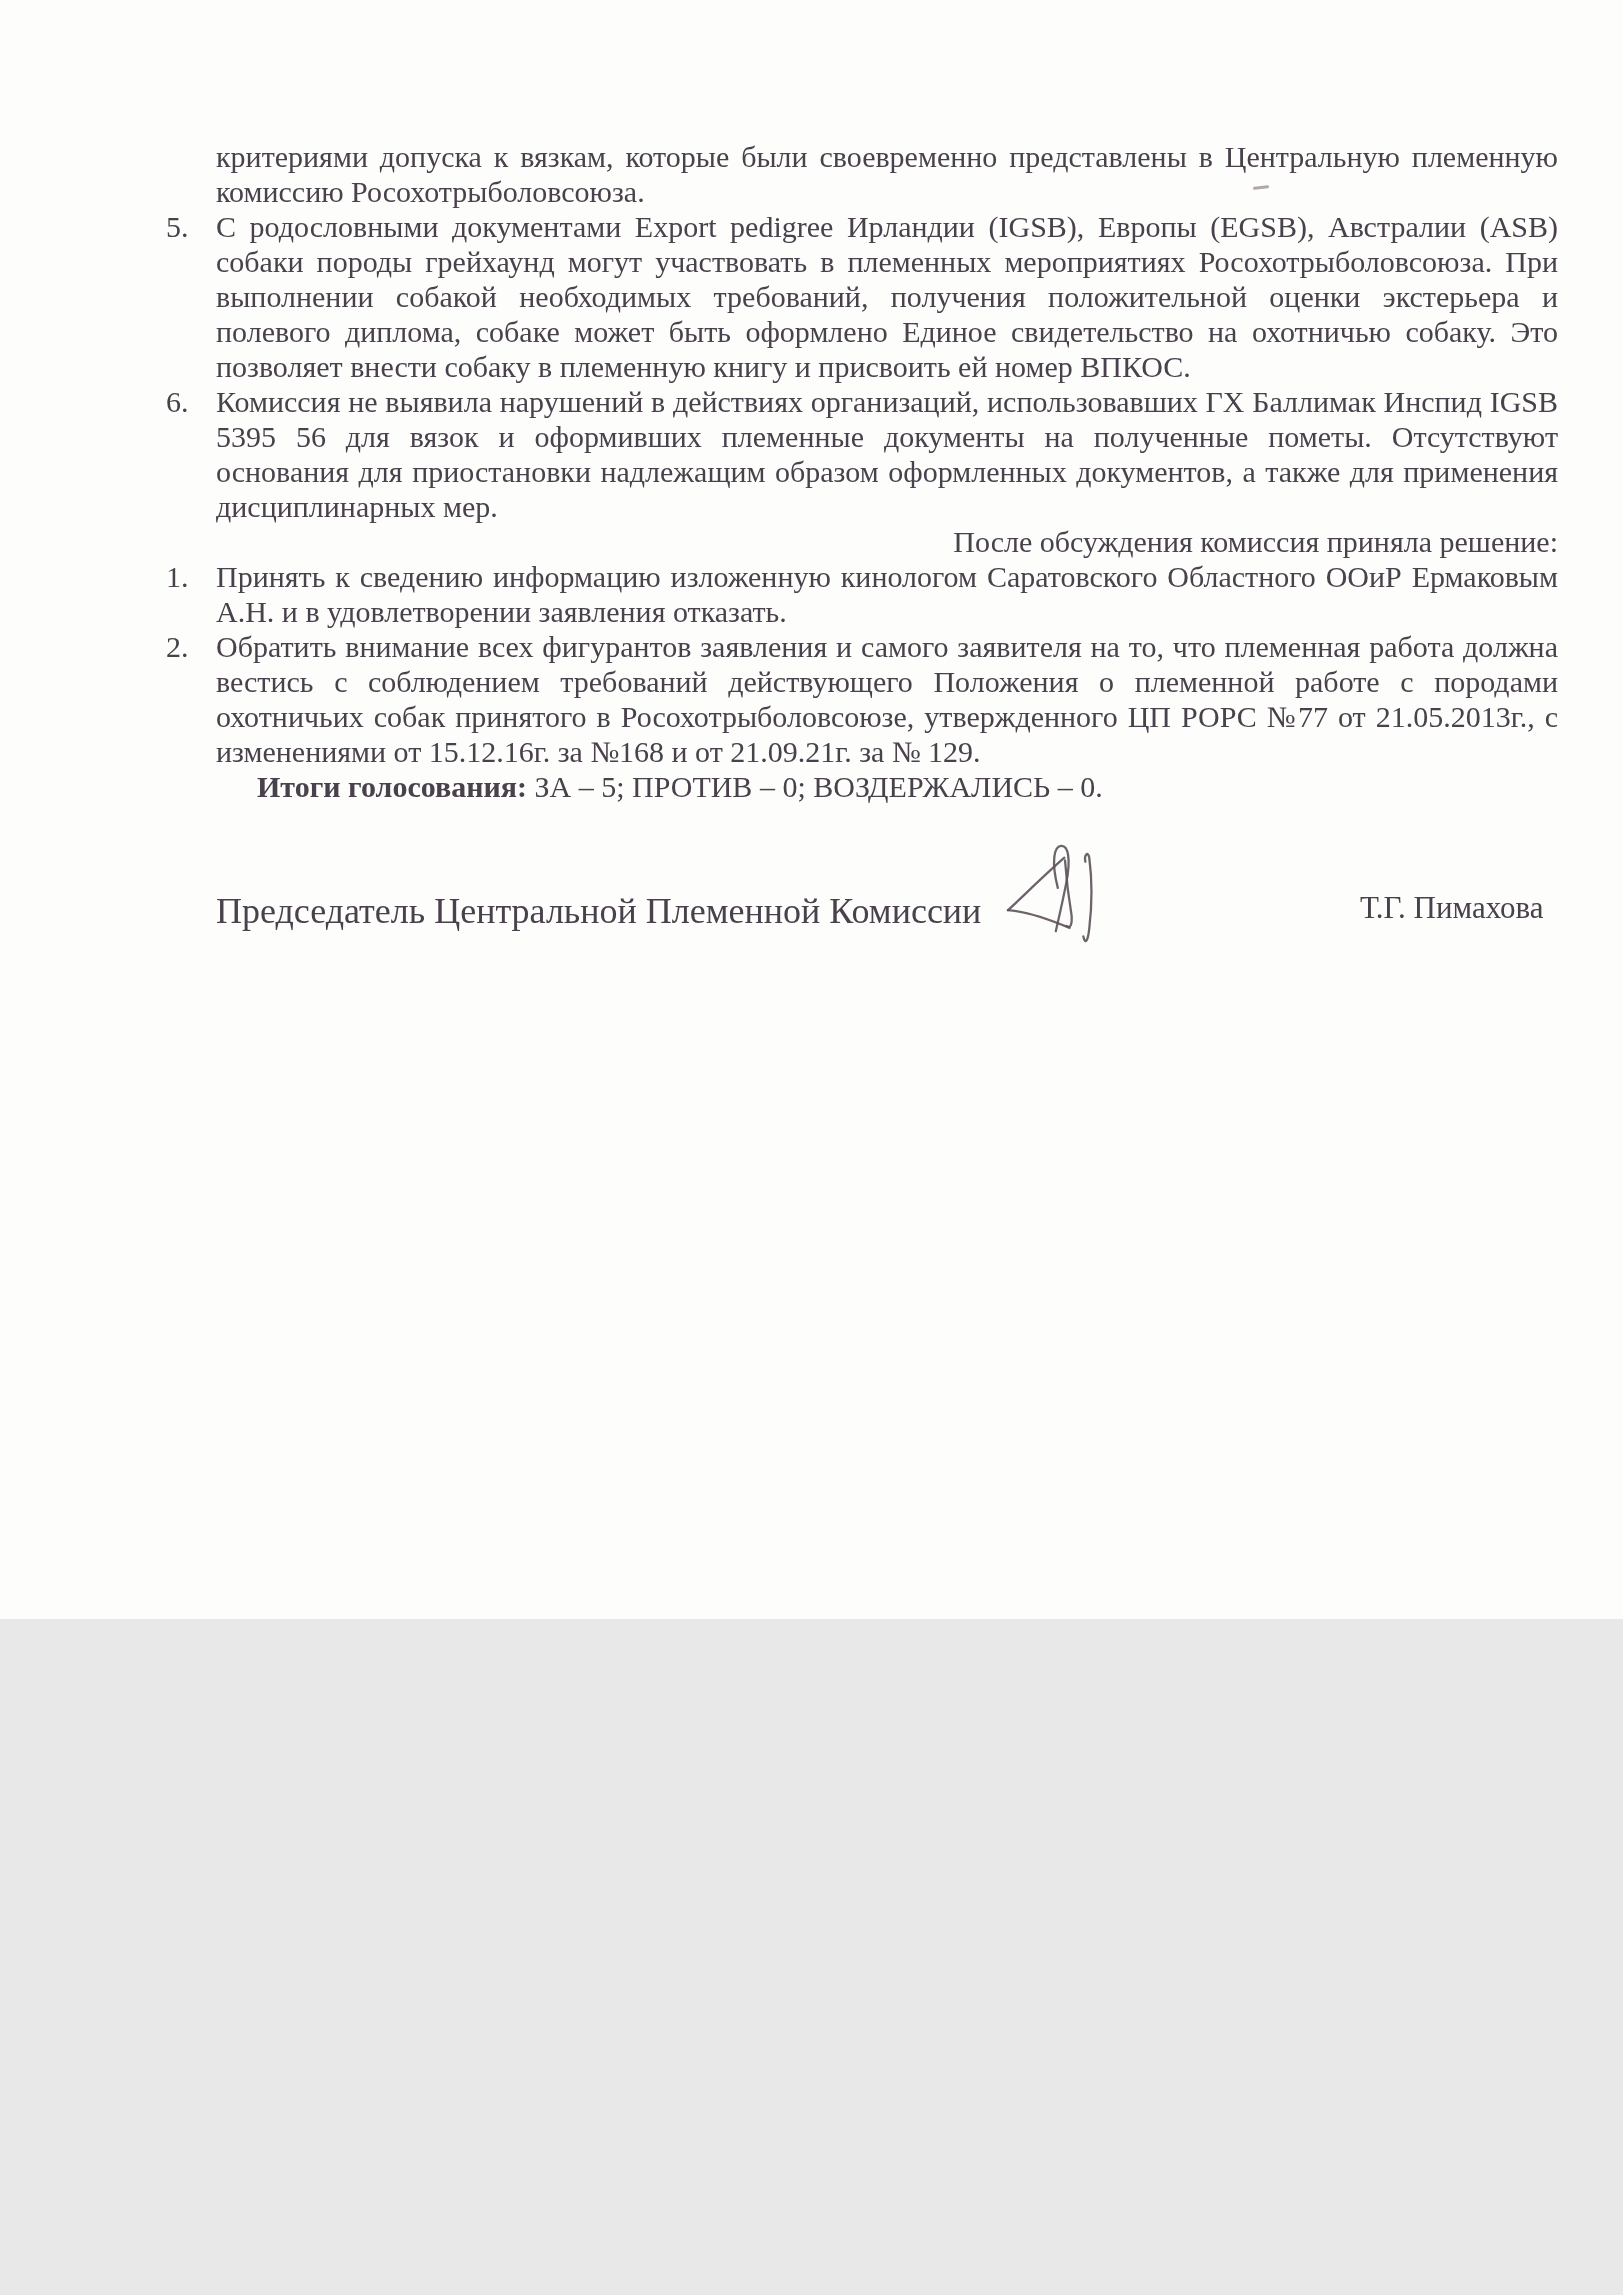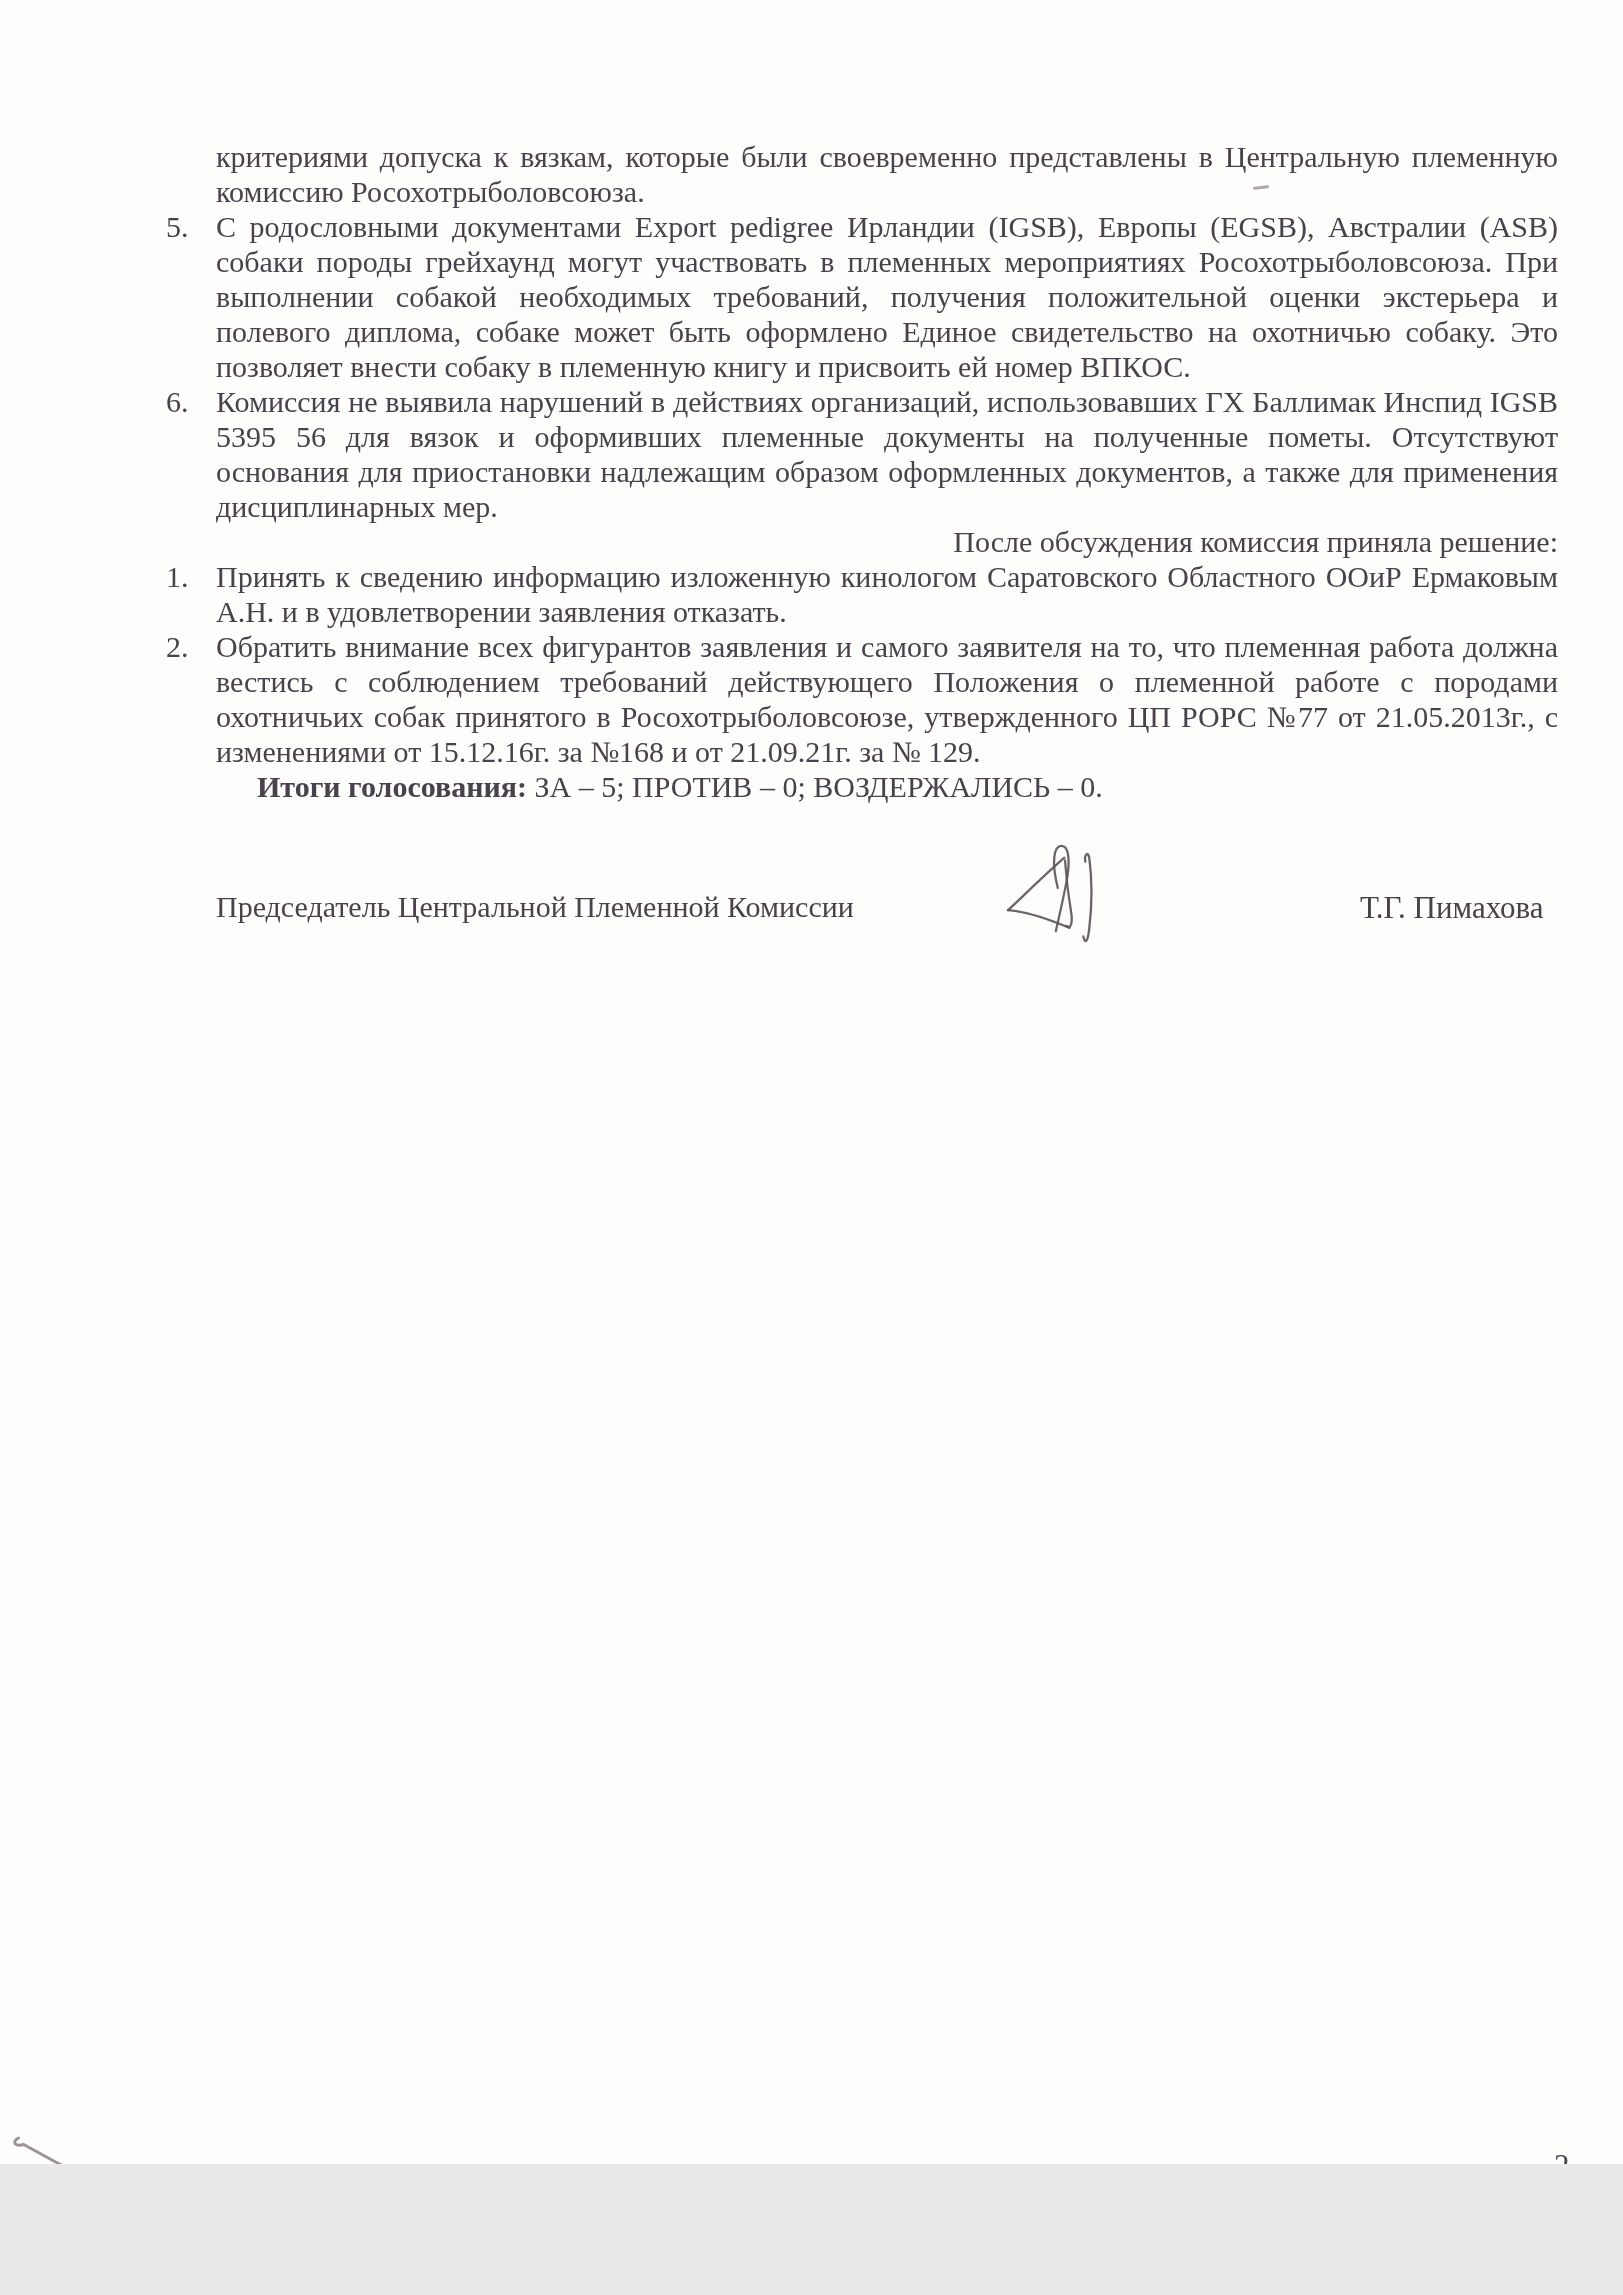--- a/index.html
+++ b/index.html
@@ -1,18 +1,18 @@
 <!DOCTYPE html>
 <html style="font-size:10.5px"><head>
 <meta charset="utf-8">
 <style>
   html,body { margin:0; padding:0; background:#e8e8e8; }
   .page {
     position:relative;
-    width:1624px; height:2164px;
+    width:1624px; height:1619px;
     background:#fdfdfc;
     overflow:hidden;
     font-family:"Liberation Serif", serif;
     color:#49414b;
   }
   .content {
     position:absolute;
     left:216px; top:139px; width:1342px;
     font-size:30px; line-height:35px;
     text-align:justify;
@@ -22,21 +22,21 @@
   .li .num {
     position:absolute; left:-50px; top:0;
     width:46px; text-align:left;
   }
   .indent { text-indent:41px; }
   .decision-intro { margin-top:27.5px; text-align:right; }
   .voting { text-align:left; }
   .voting b { font-weight:bold;text-align:right; }
   .sig-role {
     position:absolute; left:216px; top:890px;
-    font-size:30px; white-space:nowrap;
+    font-size:36px; white-space:nowrap;
   }
   .sig-name {
     position:absolute; left:1360px; top:890px;
     font-size:31px; white-space:nowrap;
   }
   .sig-mark {
     position:absolute; left:1000px; top:842px;
     width:151px; height:118px;
   }
   .sig-mark path {

